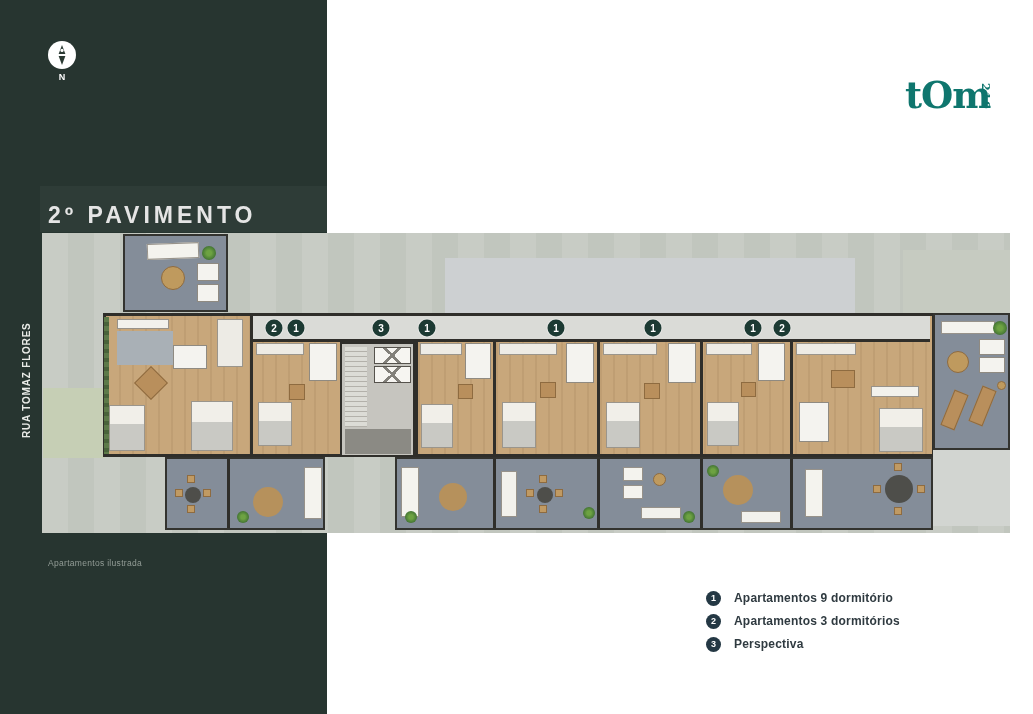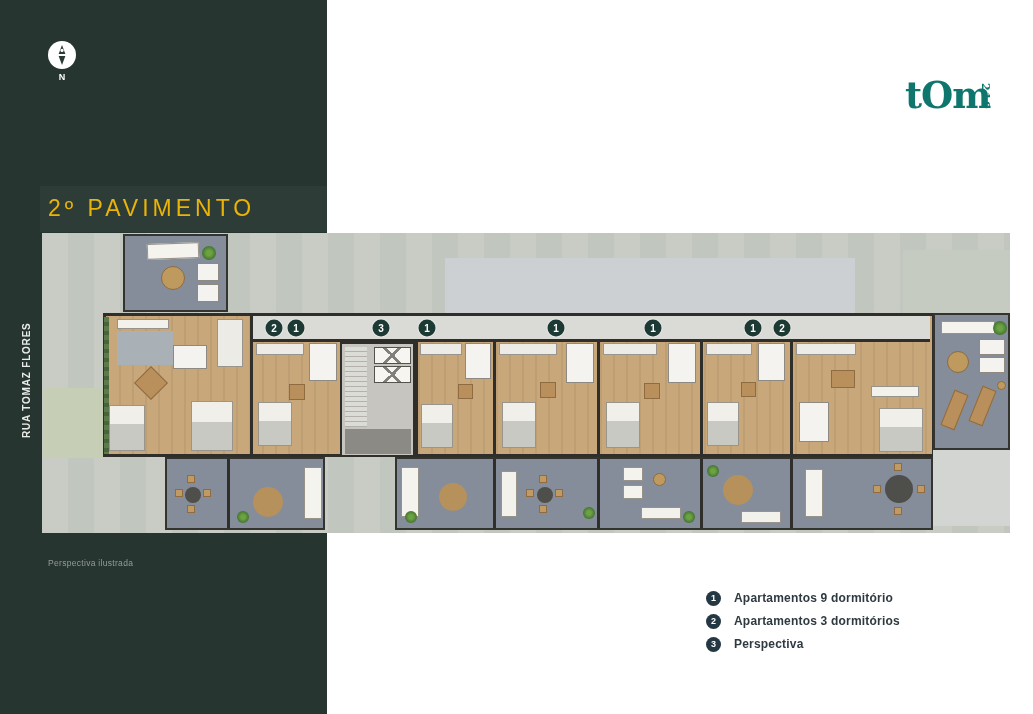--- a/index.html
+++ b/index.html
@@ -1,21 +1,21 @@
 <!DOCTYPE html>
 <html><head>
 <meta charset="utf-8">
 <style>
   html,body{margin:0;padding:0;background:#ffffff;}
   .canvas{position:relative;width:1033px;height:714px;overflow:hidden;background:#ffffff;
           font-family:"Liberation Sans",sans-serif;}
   
   .side-panel{position:absolute;left:0;top:0;width:327px;height:714px;background:#273530;}
   .title-band{position:absolute;left:40px;top:186px;right:0;height:46px;background:rgba(255,255,255,0.035);}
-  .floor-title{position:absolute;left:48px;top:195px;color:#eab308;font-size:23px;font-weight:400;
+  .floor-title{position:absolute;left:48px;top:202px;color:#e5e5e5;font-size:23px;font-weight:700;
                letter-spacing:4px;white-space:nowrap;}
   .street-label{position:absolute;left:21px;top:318px;height:120px;color:#e9ebe7;font-size:10px;
                 font-weight:bold;letter-spacing:0.8px;writing-mode:vertical-rl;transform:rotate(180deg);
                 white-space:nowrap;}
   .caption{position:absolute;left:48px;top:558px;color:#939d97;font-size:8.5px;letter-spacing:0.3px;}
   
   .compass{position:absolute;left:47px;top:41px;width:30px;height:44px;text-align:center;}
   .compass-circle{position:relative;width:28px;height:28px;border-radius:50%;background:#ffffff;margin:0 auto;}
   .compass-circle svg{position:absolute;left:8px;top:3px;}
   .north-label{display:block;margin-top:3px;color:#ffffff;font-size:9px;font-weight:bold;}
@@ -80,21 +80,21 @@
           <path d="M6 1 L2.6 10 L9.4 10 Z" fill="#2b3a33"></path>
           <circle cx="6" cy="6.4" r="1.6" fill="#ffffff"></circle>
           <path d="M2.6 12 L9.4 12 L6 21 Z" fill="#2b3a33"></path>
         </svg>
       </div>
       <span class="north-label">N</span>
     </div>
     <div class="title-band"></div>
     <div class="floor-title">2º PAVIMENTO</div>
     <div class="street-label">RUA TOMAZ FLORES</div>
-    <div class="caption">Perspectiva ilustrada</div>
+    <div class="caption">Apartamentos ilustrada</div>
   </div>
 
   <div class="logo">
     <span class="logo-text">tOm</span>
     <span class="logo-number">219</span>
   </div>
 
   <div class="plan">
 
     <div class="slab-gray" style="left:403px;top:25px;width:410px;height:56px;"></div>

